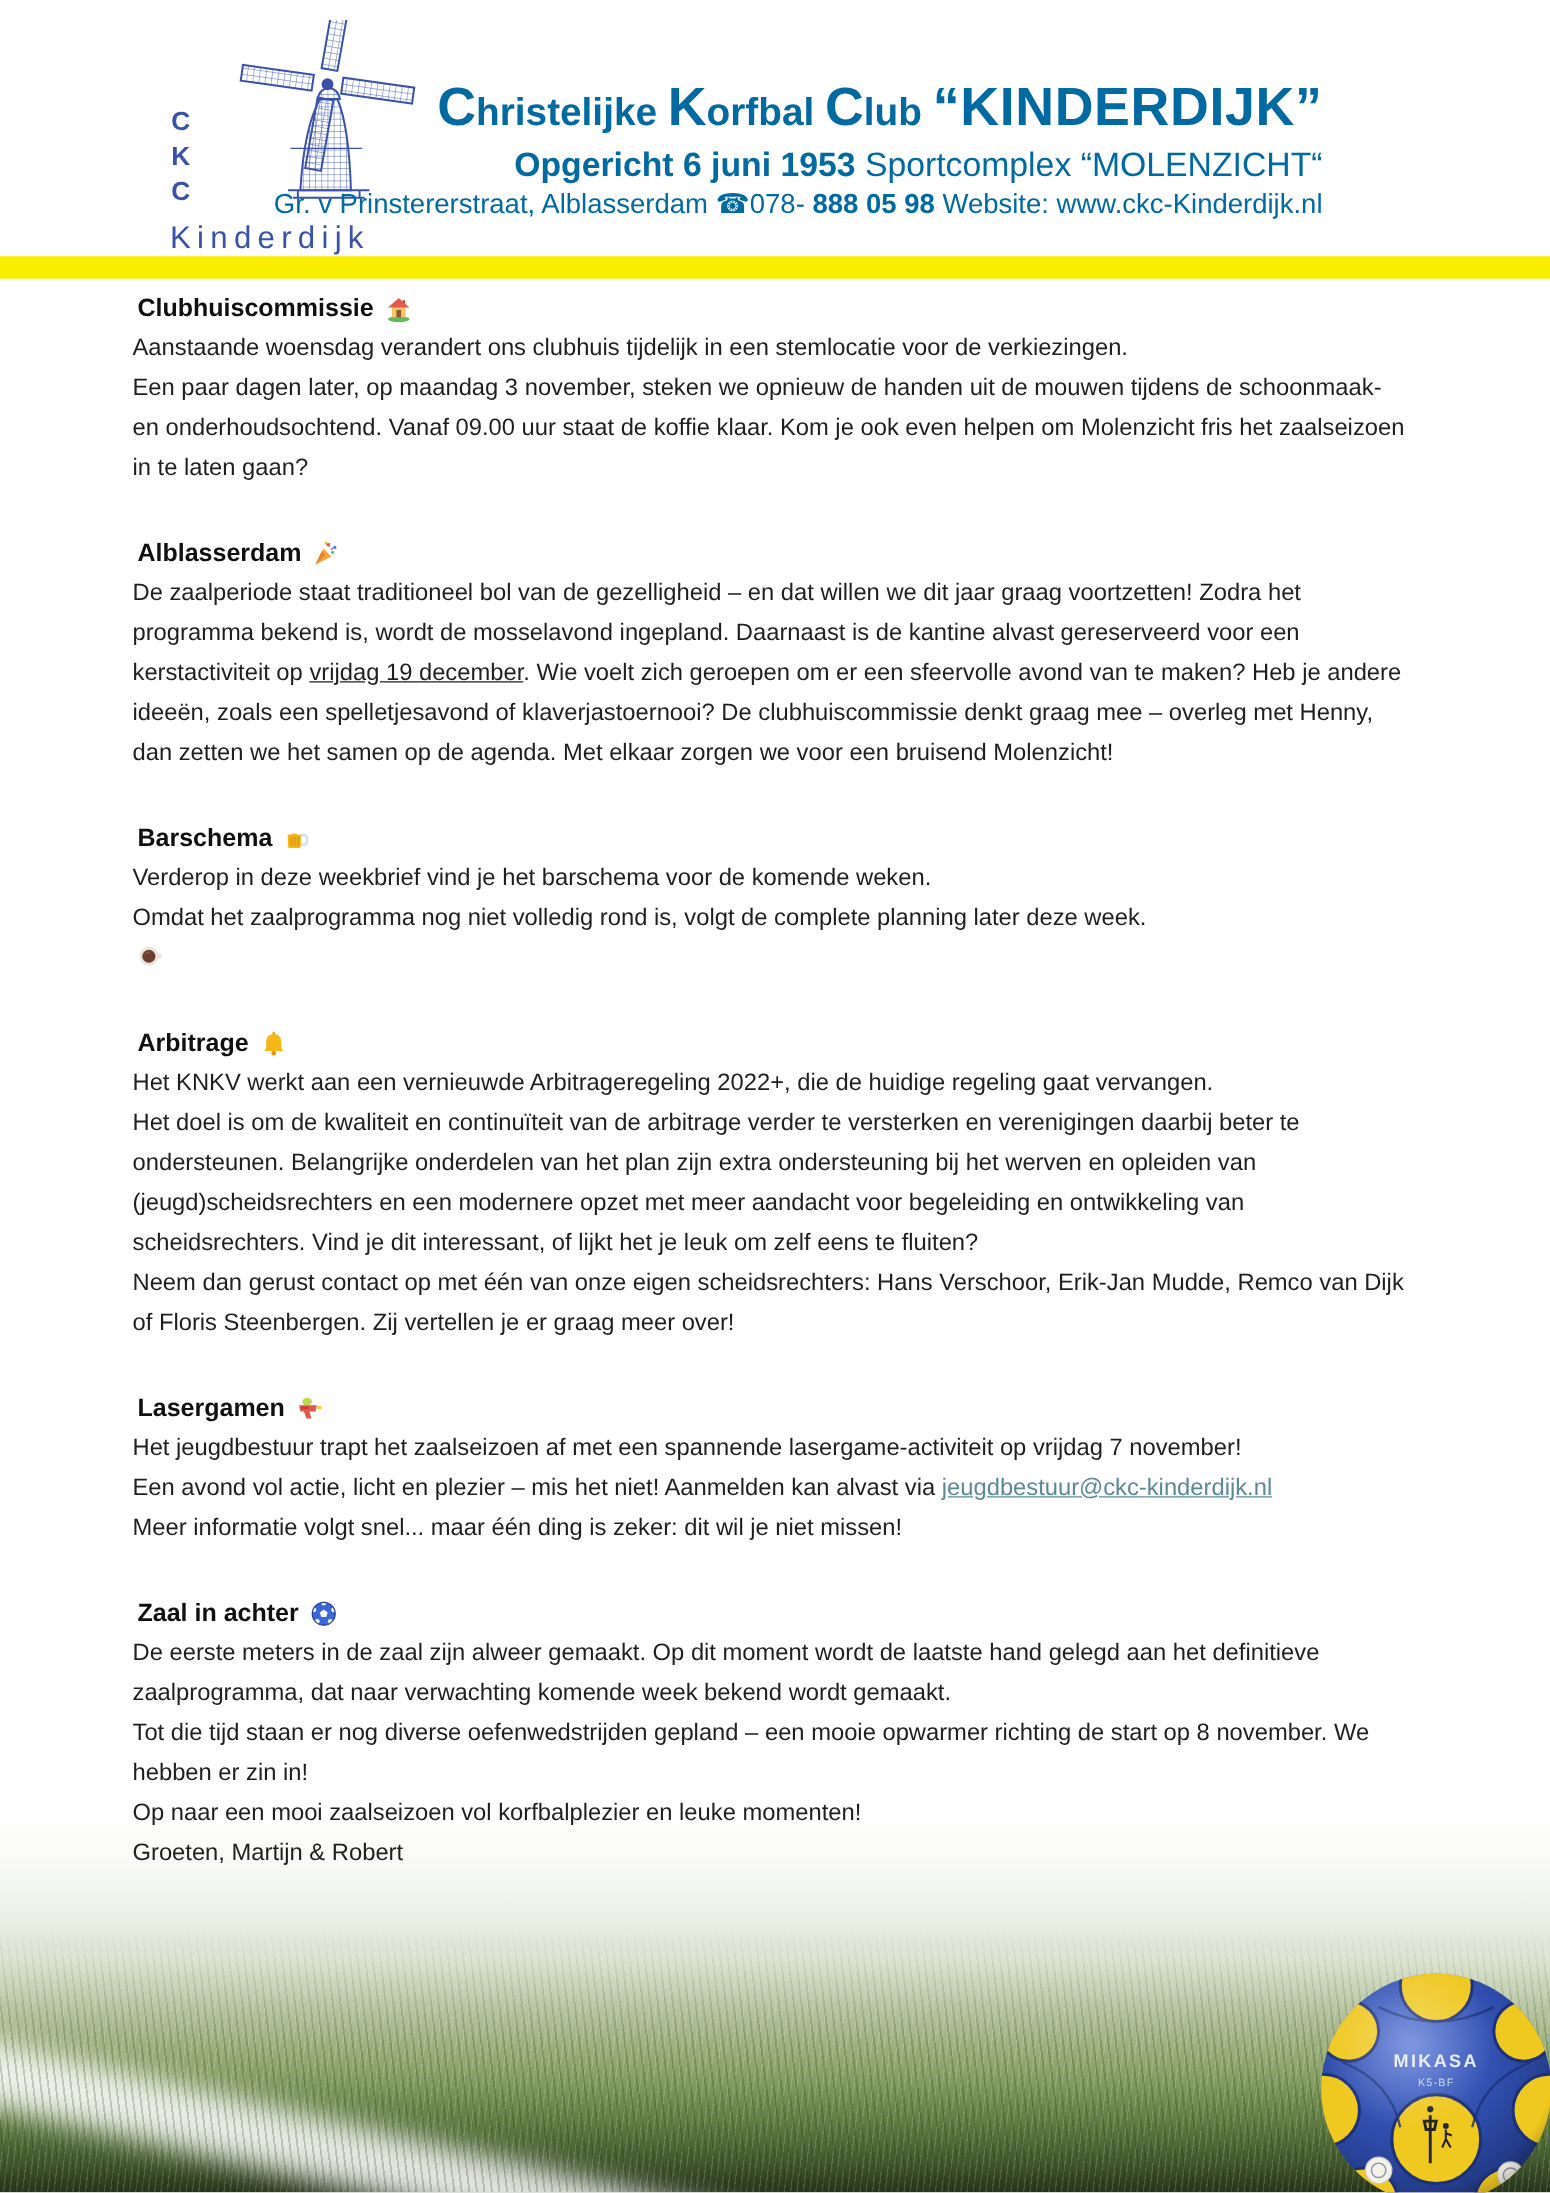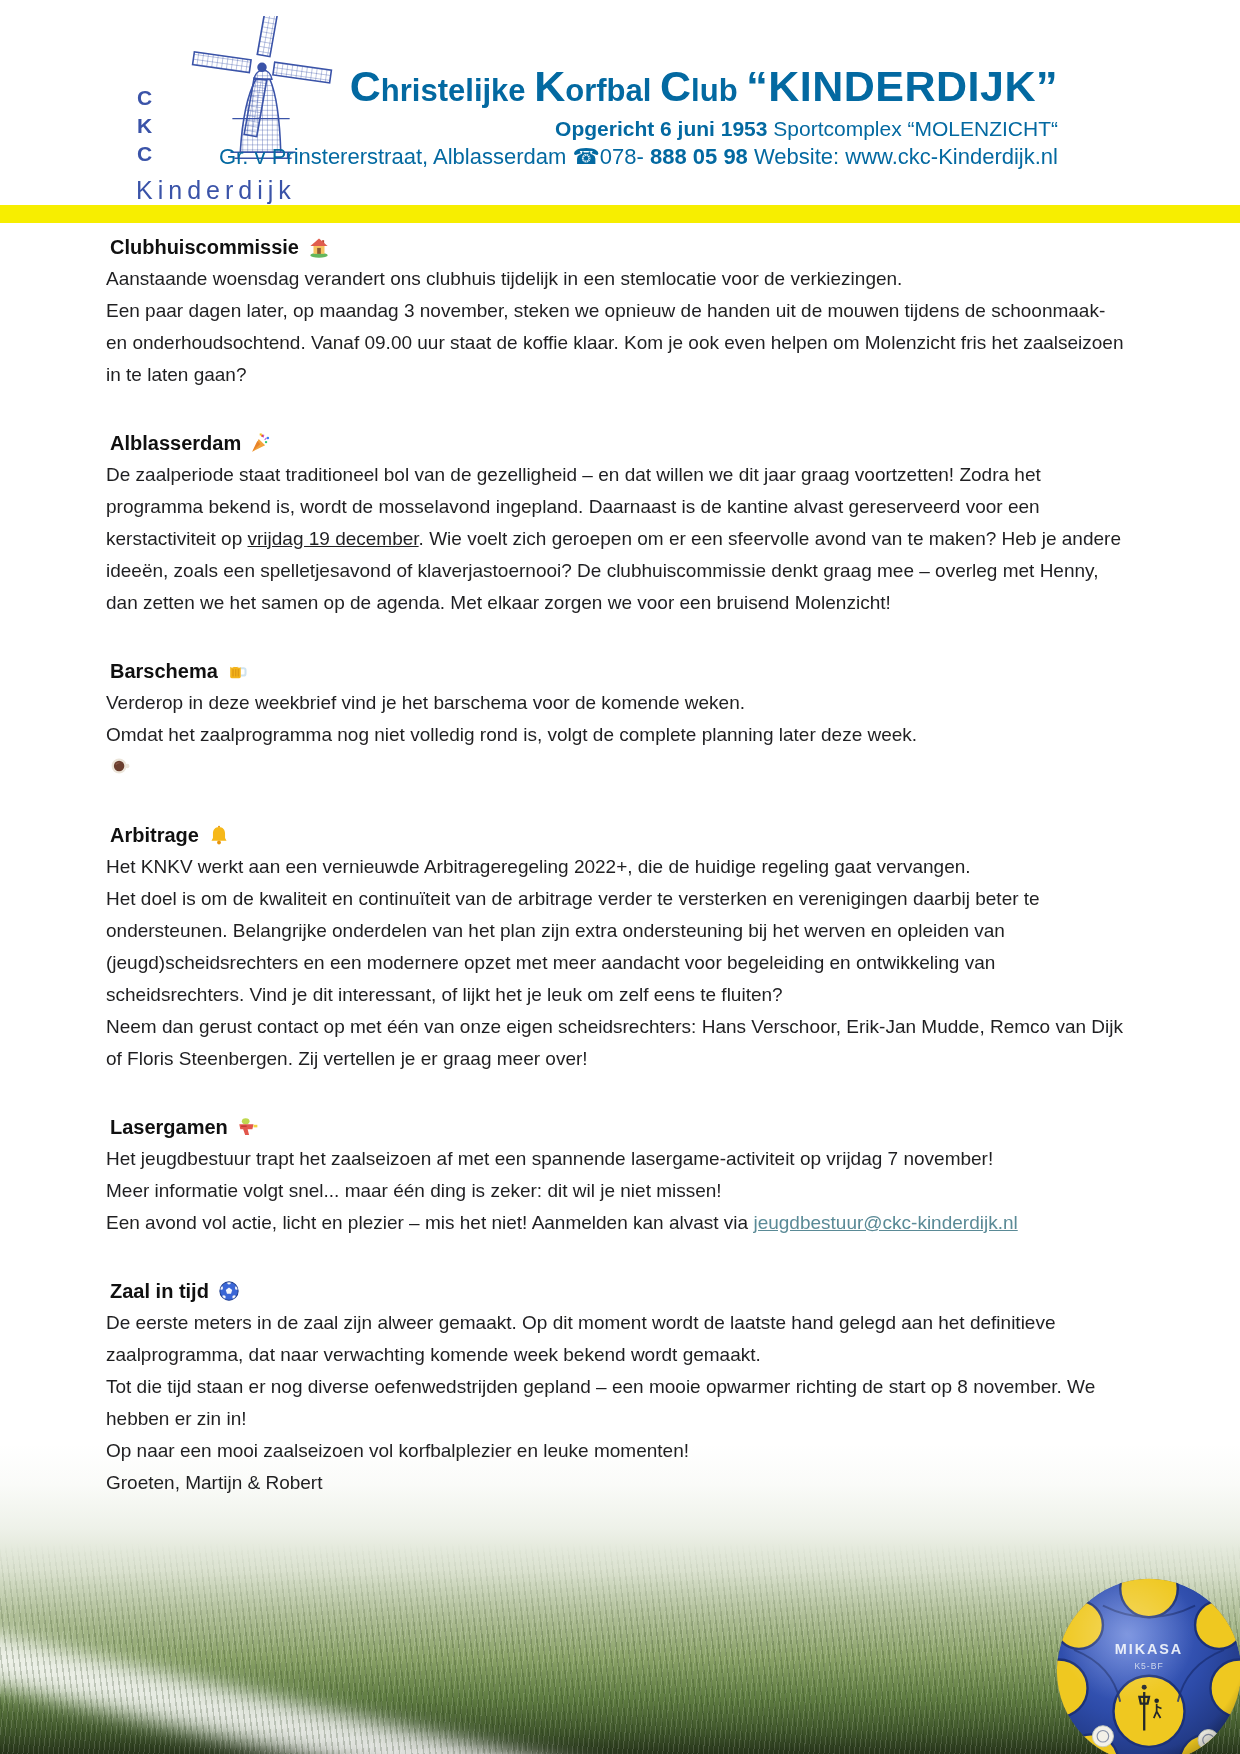--- a/index.html
+++ b/index.html
@@ -13,21 +13,21 @@
   .mill-svg{position:absolute;left:70px;top:2px;}
   .ckc{position:absolute;left:45px;top:70px;display:flex;flex-direction:column;
        font-weight:700;font-size:21px;line-height:28px;letter-spacing:1px;}
   .logo-name{font-size:25px;letter-spacing:5px;padding-left:44px;font-weight:400;}
 
   .head-text{position:absolute;top:62px;right:182px;text-align:right;color:#0369a1;
              line-height:1.12;white-space:nowrap;}
   .ht1{font-size:31px;font-weight:600;}
   .ht1 .big{font-size:43px;font-weight:700;}
   .ht1 .name{font-size:43px;font-weight:800;letter-spacing:0.5px;}
-  .ht2{font-size:21px;margin-top:7px;}
+  .ht2{font-size:27px;margin-top:7px;}
   .ht2 b{font-weight:800;}
   .ht3{font-size:22px;margin-top:4px;}
   .ht3 b{font-weight:700;}
 
   .bar{height:18px;background:#f7ee00;}
 
   
   .content{position:relative;z-index:1;padding:8px 110px 0 106px;
            font-size:19px;line-height:32px;}
   h3.sec-h{display:flex;align-items:center;gap:9px;font-size:20px;line-height:32px;
@@ -210,27 +210,27 @@
         <span class="ic">
           <svg viewBox="0 0 24 24">
               <ellipse cx="9.5" cy="5.8" rx="4.2" ry="3.4" fill="#bfd84e"></ellipse>
               <path d="M2.5 9h15.5l-1.2 5.4h-5.2l1.6 6.2h-4.3l-2.2-6.2H3.6z" fill="#e2574c"></path>
               <rect x="18" y="9.6" width="4.2" height="2.8" fill="#f3d23e"></rect>
               <rect x="4.5" y="10.4" width="6" height="1.6" fill="#c23c30"></rect>
             </svg>
         </span>
       </h3>
       <p>Het jeugdbestuur trapt het zaalseizoen af met een spannende lasergame-activiteit op vrijdag 7 november!</p>
+      <p><span>Een avond vol actie, licht en plezier – mis het niet! Aanmelden kan alvast via </span><a class="mail">jeugdbestuur@ckc-kinderdijk.nl</a></p>
       <p>Meer informatie volgt snel... maar één ding is zeker: dit wil je niet missen!</p>
-      <p><span>Een avond vol actie, licht en plezier – mis het niet! Aanmelden kan alvast via </span><a class="mail">jeugdbestuur@ckc-kinderdijk.nl</a></p>
-    </section>
-
-    <section>
-      <h3 class="sec-h">
-        <span>Zaal in tijd</span>
+    </section>
+
+    <section>
+      <h3 class="sec-h">
+        <span>Zaal in achter</span>
         <span class="ic">
           <svg viewBox="0 0 24 24">
               <circle cx="12" cy="12" r="10" fill="#3a66d6"></circle>
               <polygon points="12,8.3 15.5,10.8 14.2,14.9 9.8,14.9 8.5,10.8" fill="#f4f6fb"></polygon>
               <circle cx="12" cy="2.8" r="2.1" fill="#f4f6fb"></circle>
               <circle cx="3.4" cy="8.6" r="2.1" fill="#f4f6fb"></circle>
               <circle cx="20.6" cy="8.6" r="2.1" fill="#f4f6fb"></circle>
               <circle cx="6.3" cy="18.6" r="2.1" fill="#f4f6fb"></circle>
               <circle cx="17.7" cy="18.6" r="2.1" fill="#f4f6fb"></circle>
               <circle cx="12" cy="12" r="10" fill="none" stroke="#23418f" stroke-width="1.1"></circle>

